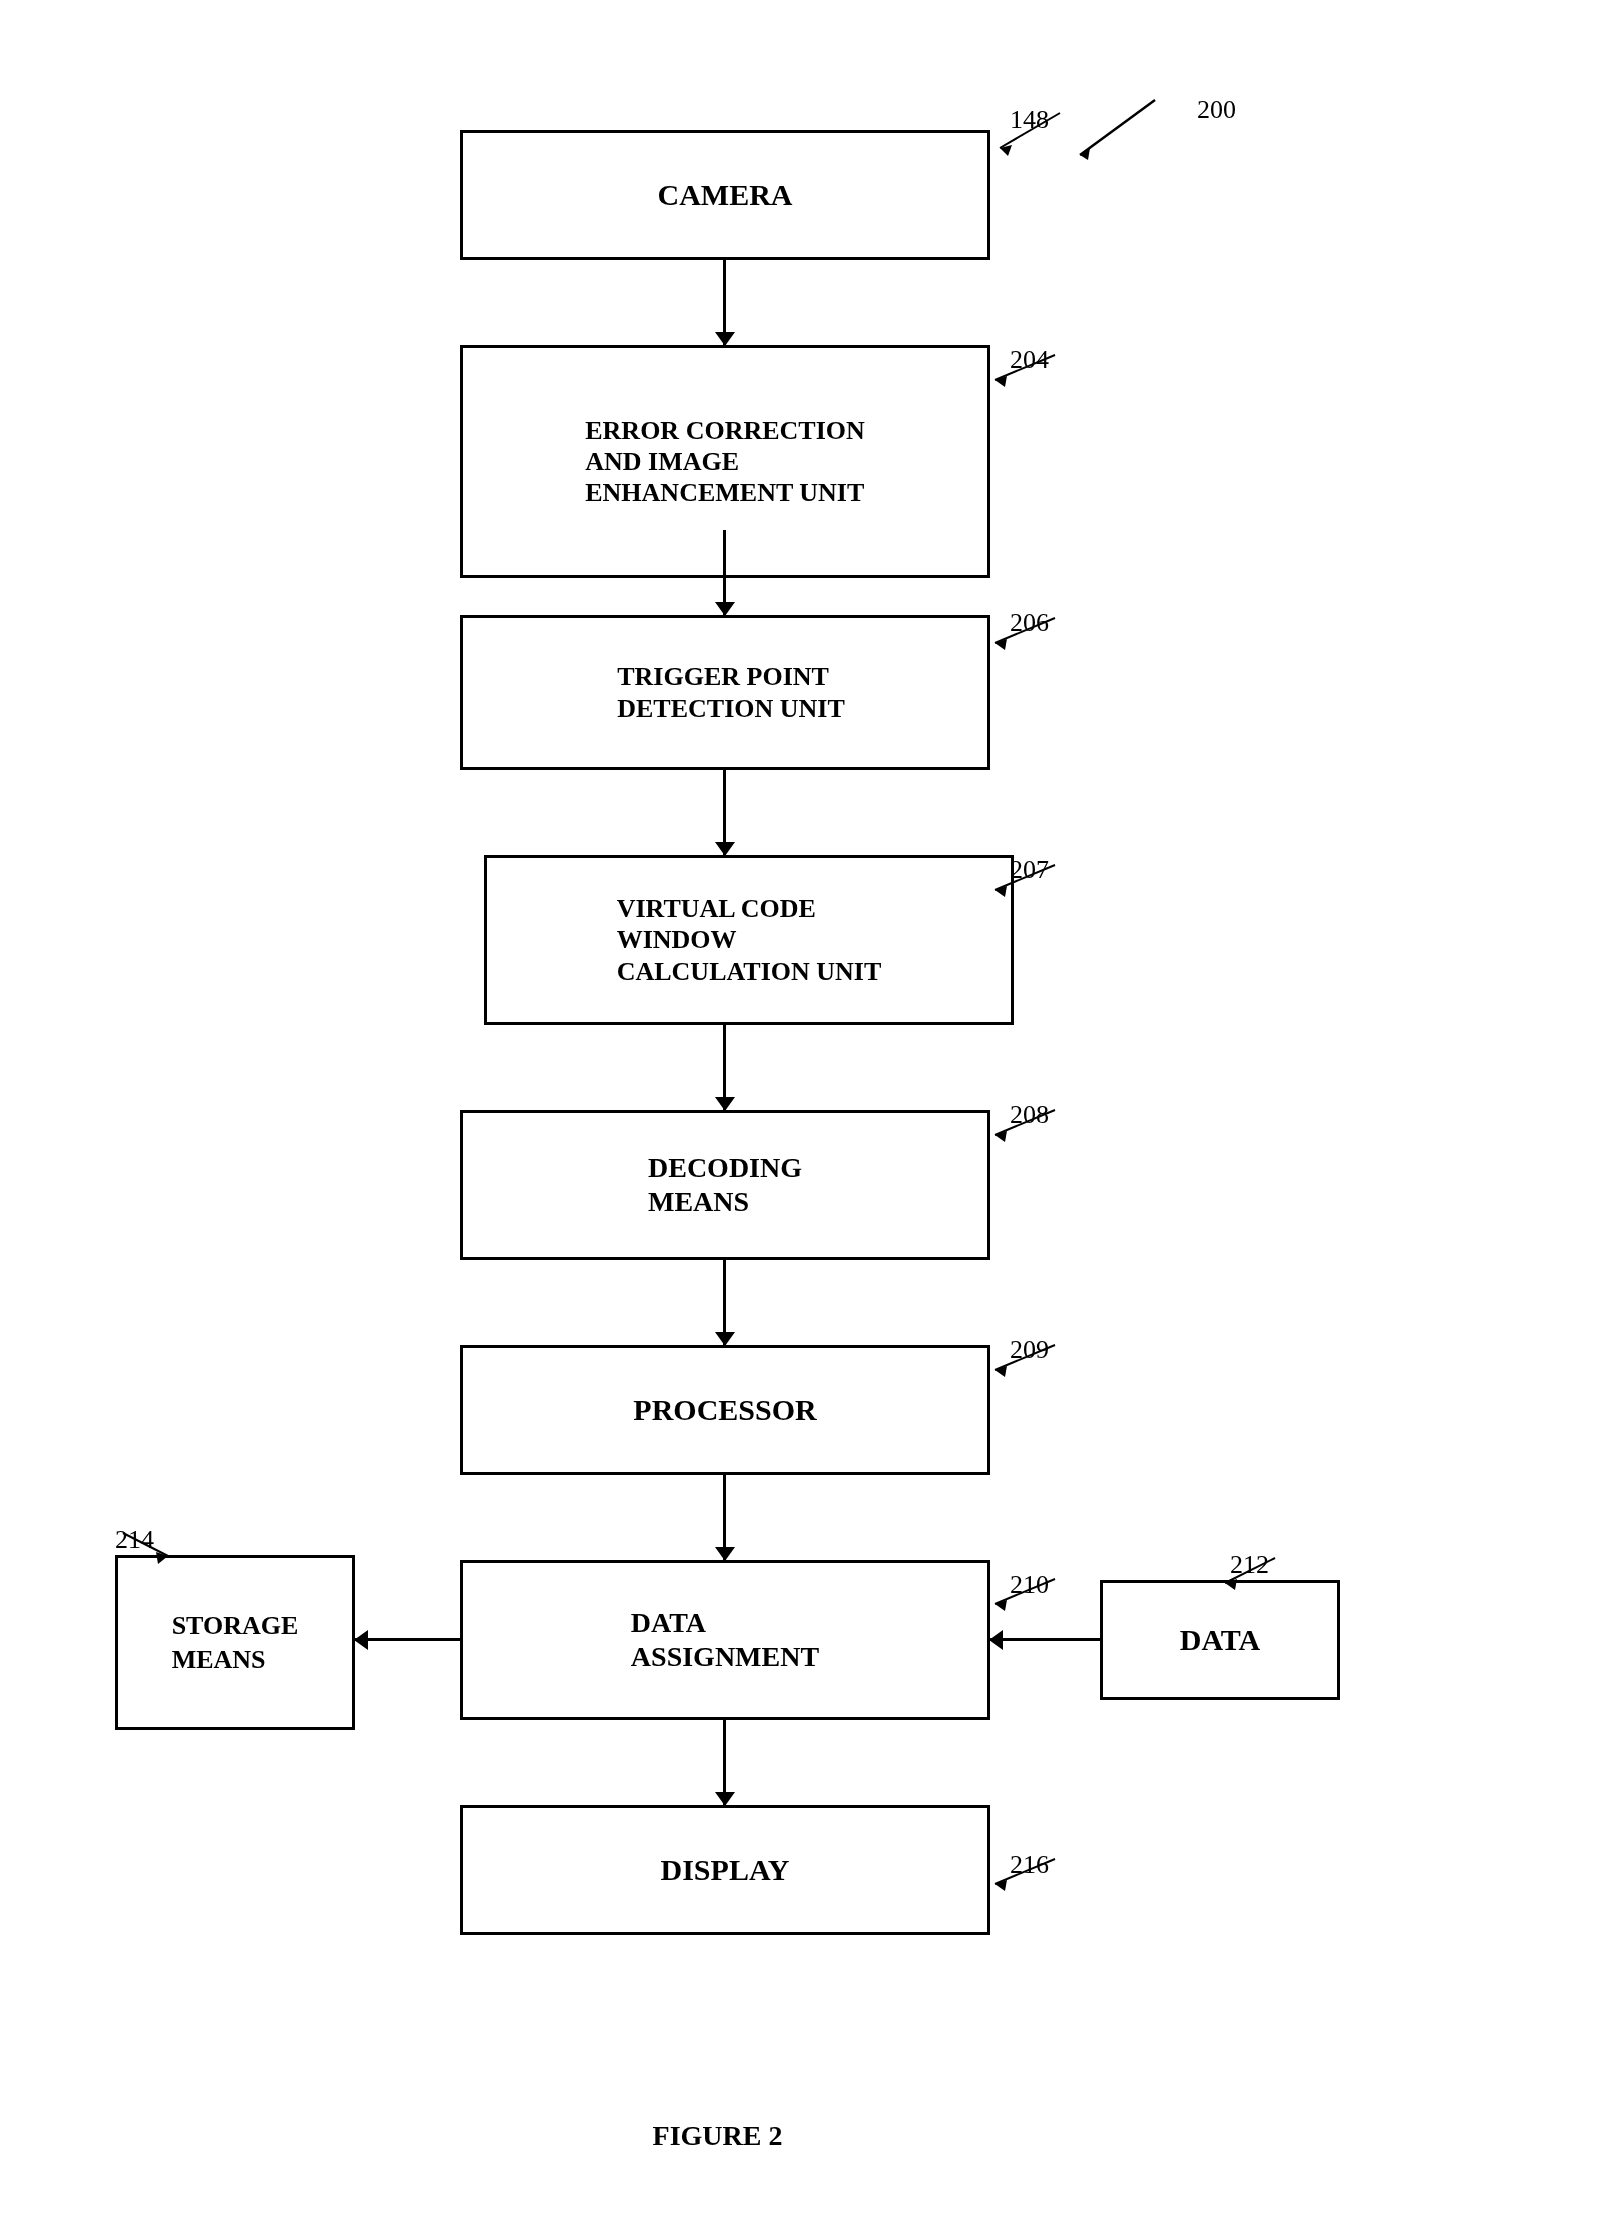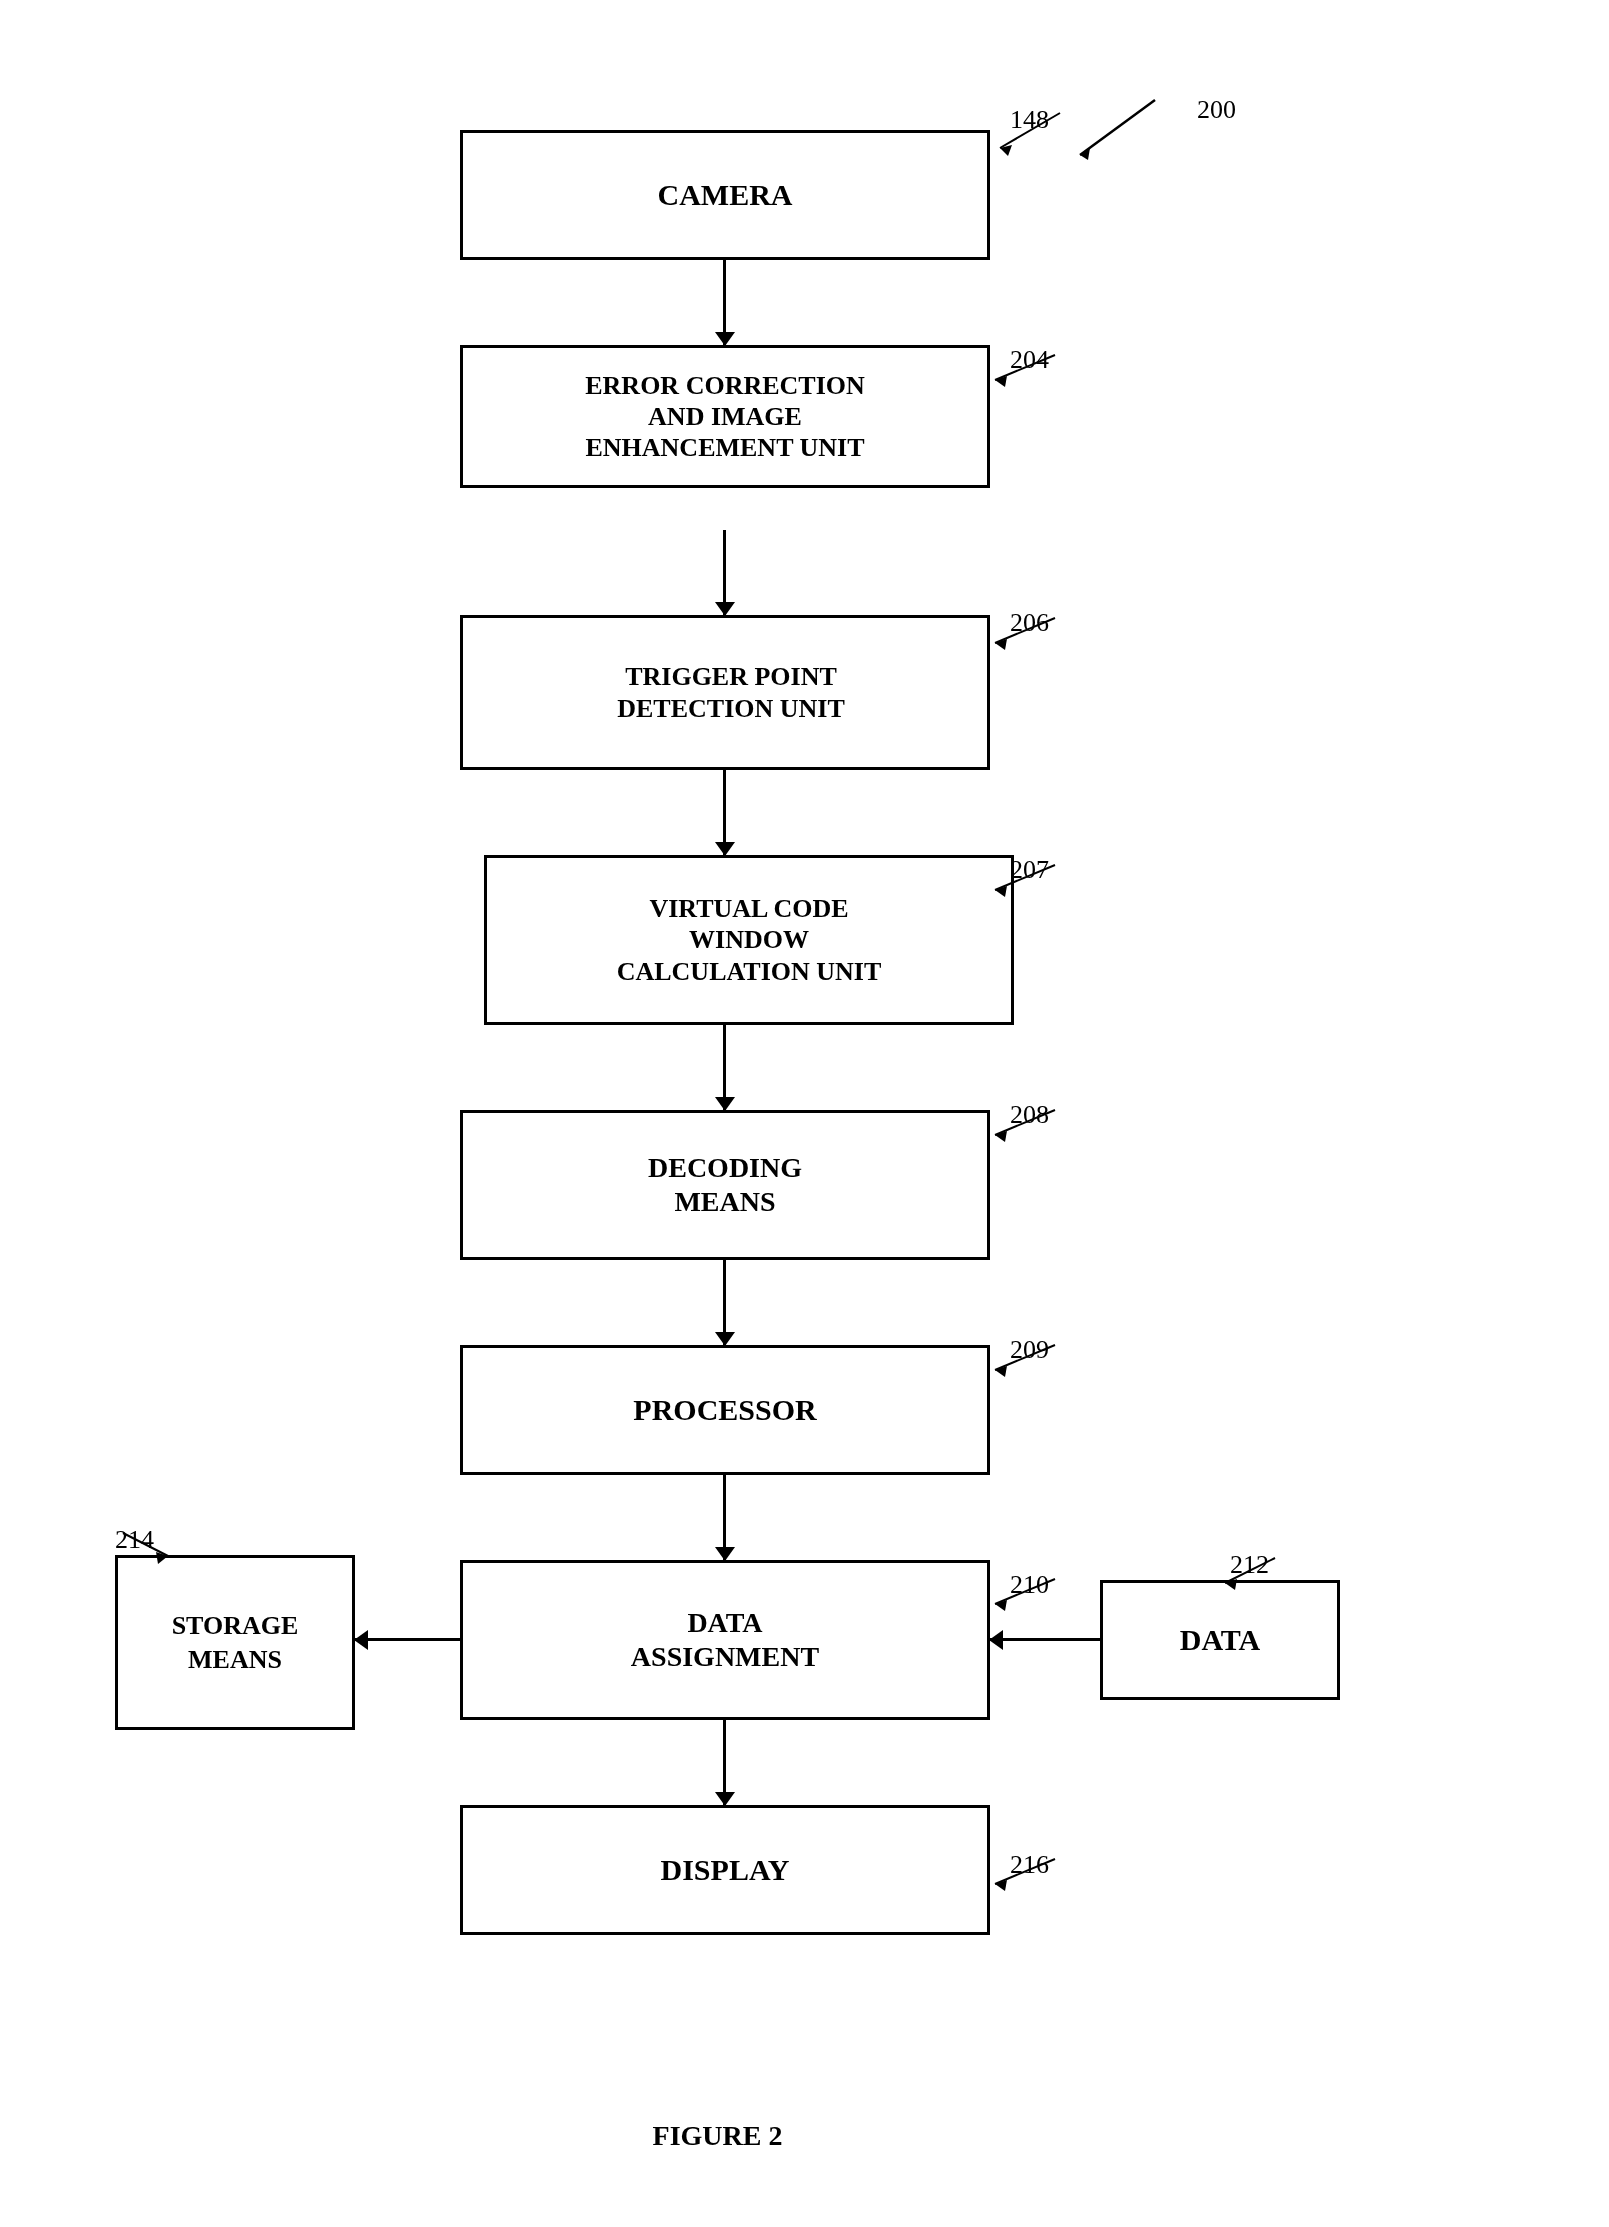--- a/index.html
+++ b/index.html
@@ -19,21 +19,20 @@
     }
 
     
     .flow-box {
       position: absolute;
       border: 3px solid #000;
       background: #fff;
       display: flex;
       align-items: center;
       justify-content: center;
-      text-align: center;
       font-weight: bold;
       font-size: 26px;
       line-height: 1.2;
     }
 
     
     .label {
       position: absolute;
       font-size: 26px;
       font-family: 'Times New Roman', Times, serif;
@@ -99,21 +98,21 @@
 
   <div class="label" style="left: 1010px; top: 105px;">148</div>
 
   <svg style="position:absolute; left:990px; top:108px; width:80px; height:50px;">
     <line x1="70" y1="5" x2="10" y2="40" stroke="#000" stroke-width="2"></line>
     <polygon points="10,40 22,37 18,48" fill="#000"></polygon>
   </svg>
 
   <div class="arrow-v" style="left: 723px; top: 260px; height: 85px;"></div>
 
-  <div class="flow-box" style="left: 460px; top: 345px; width: 530px; height: 143px; font-size:26px;">
+  <div class="flow-box" style="left: 460px; top: 345px; width: 530px; height: 233px; font-size:26px;">
     <span style="white-space:pre-line;">ERROR CORRECTION
 AND IMAGE
 ENHANCEMENT UNIT</span>
   </div>
 
   <div class="label" style="left: 1010px; top: 345px;">204</div>
   <svg style="position:absolute; left:985px; top:350px; width:80px; height:40px;">
     <line x1="70" y1="5" x2="10" y2="30" stroke="#000" stroke-width="2"></line>
     <polygon points="10,30 22,26 20,37" fill="#000"></polygon>
   </svg>

